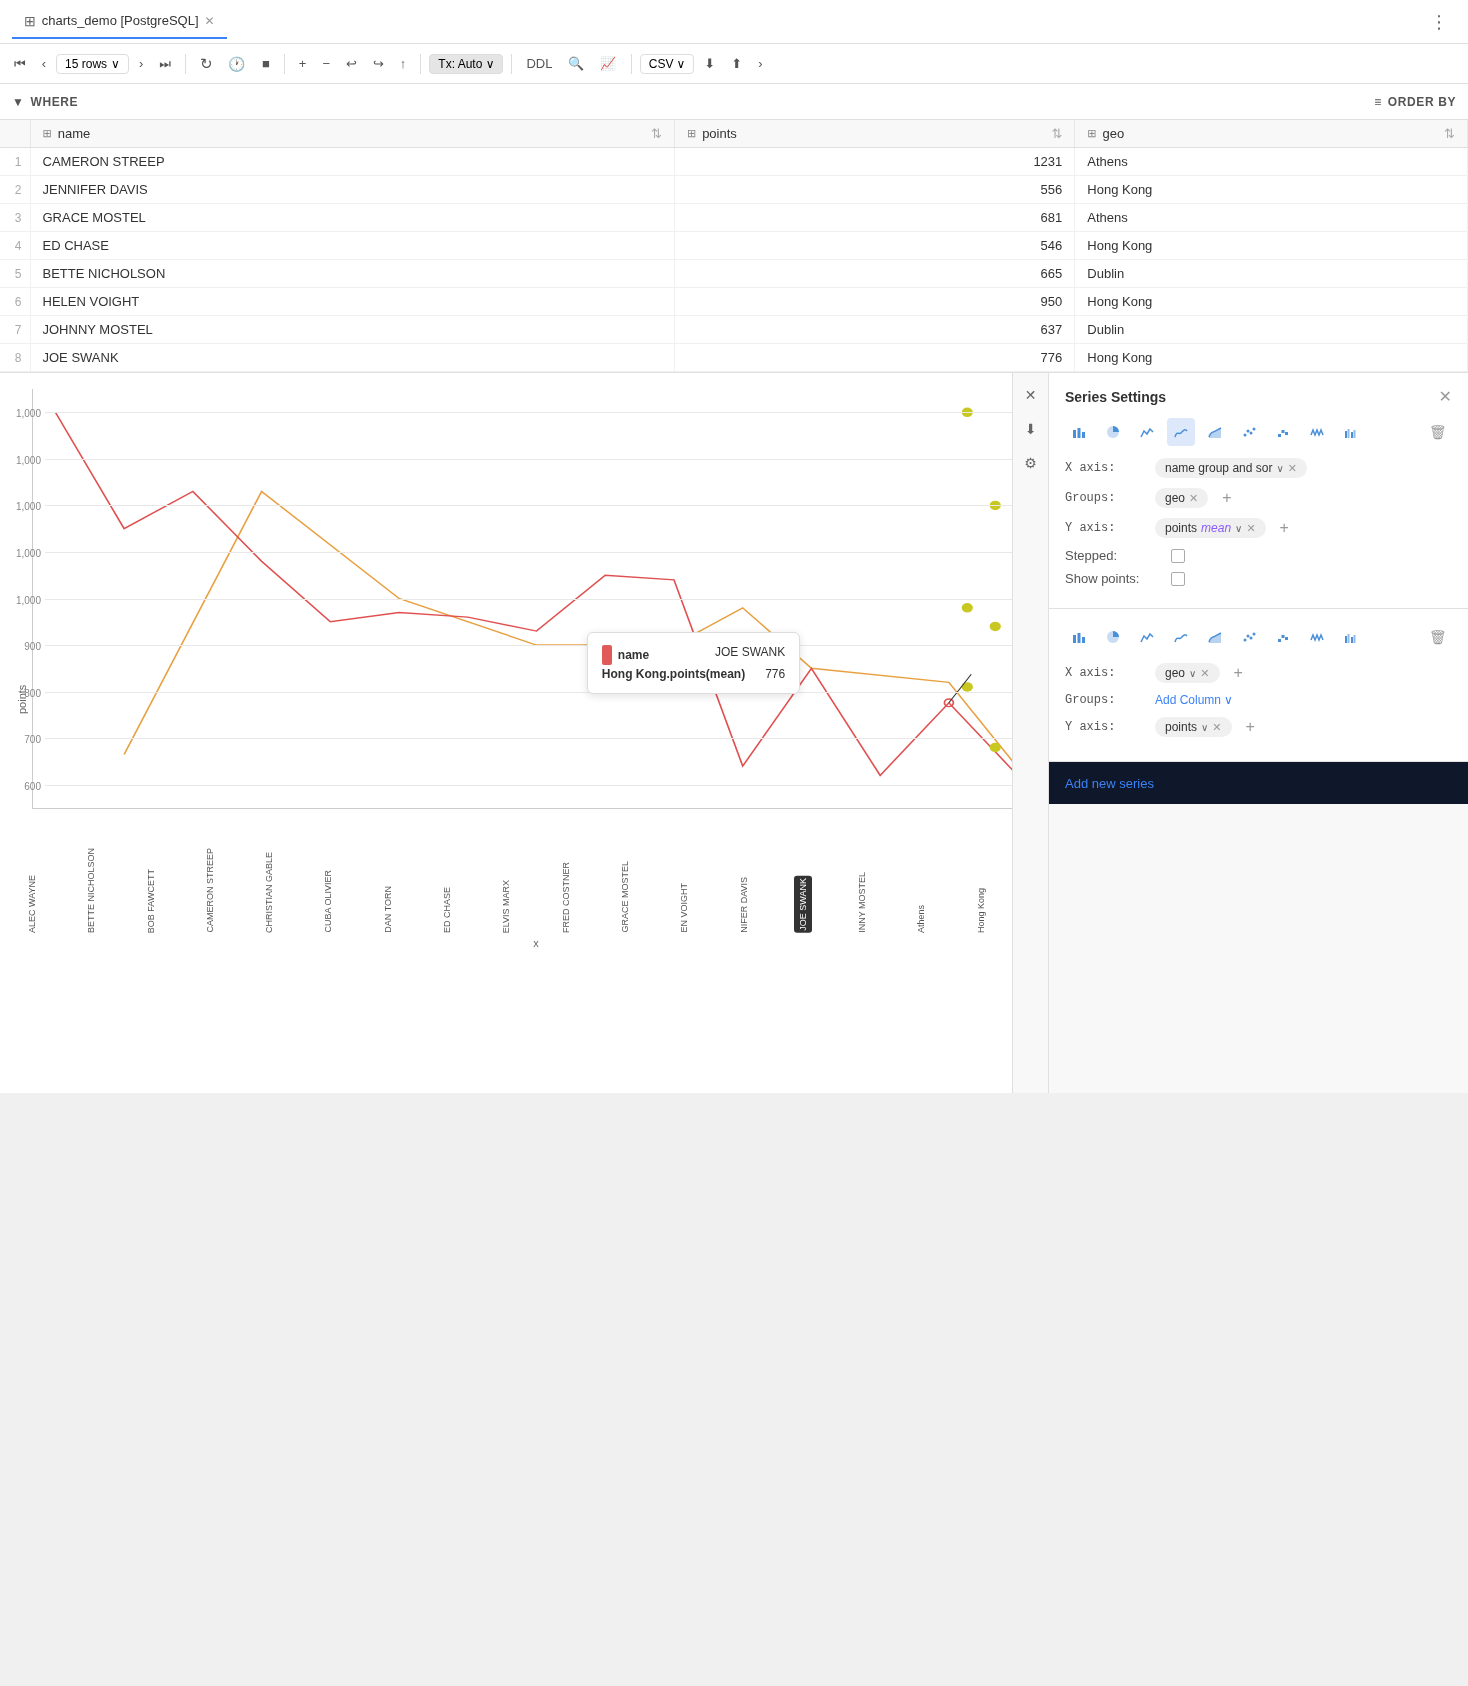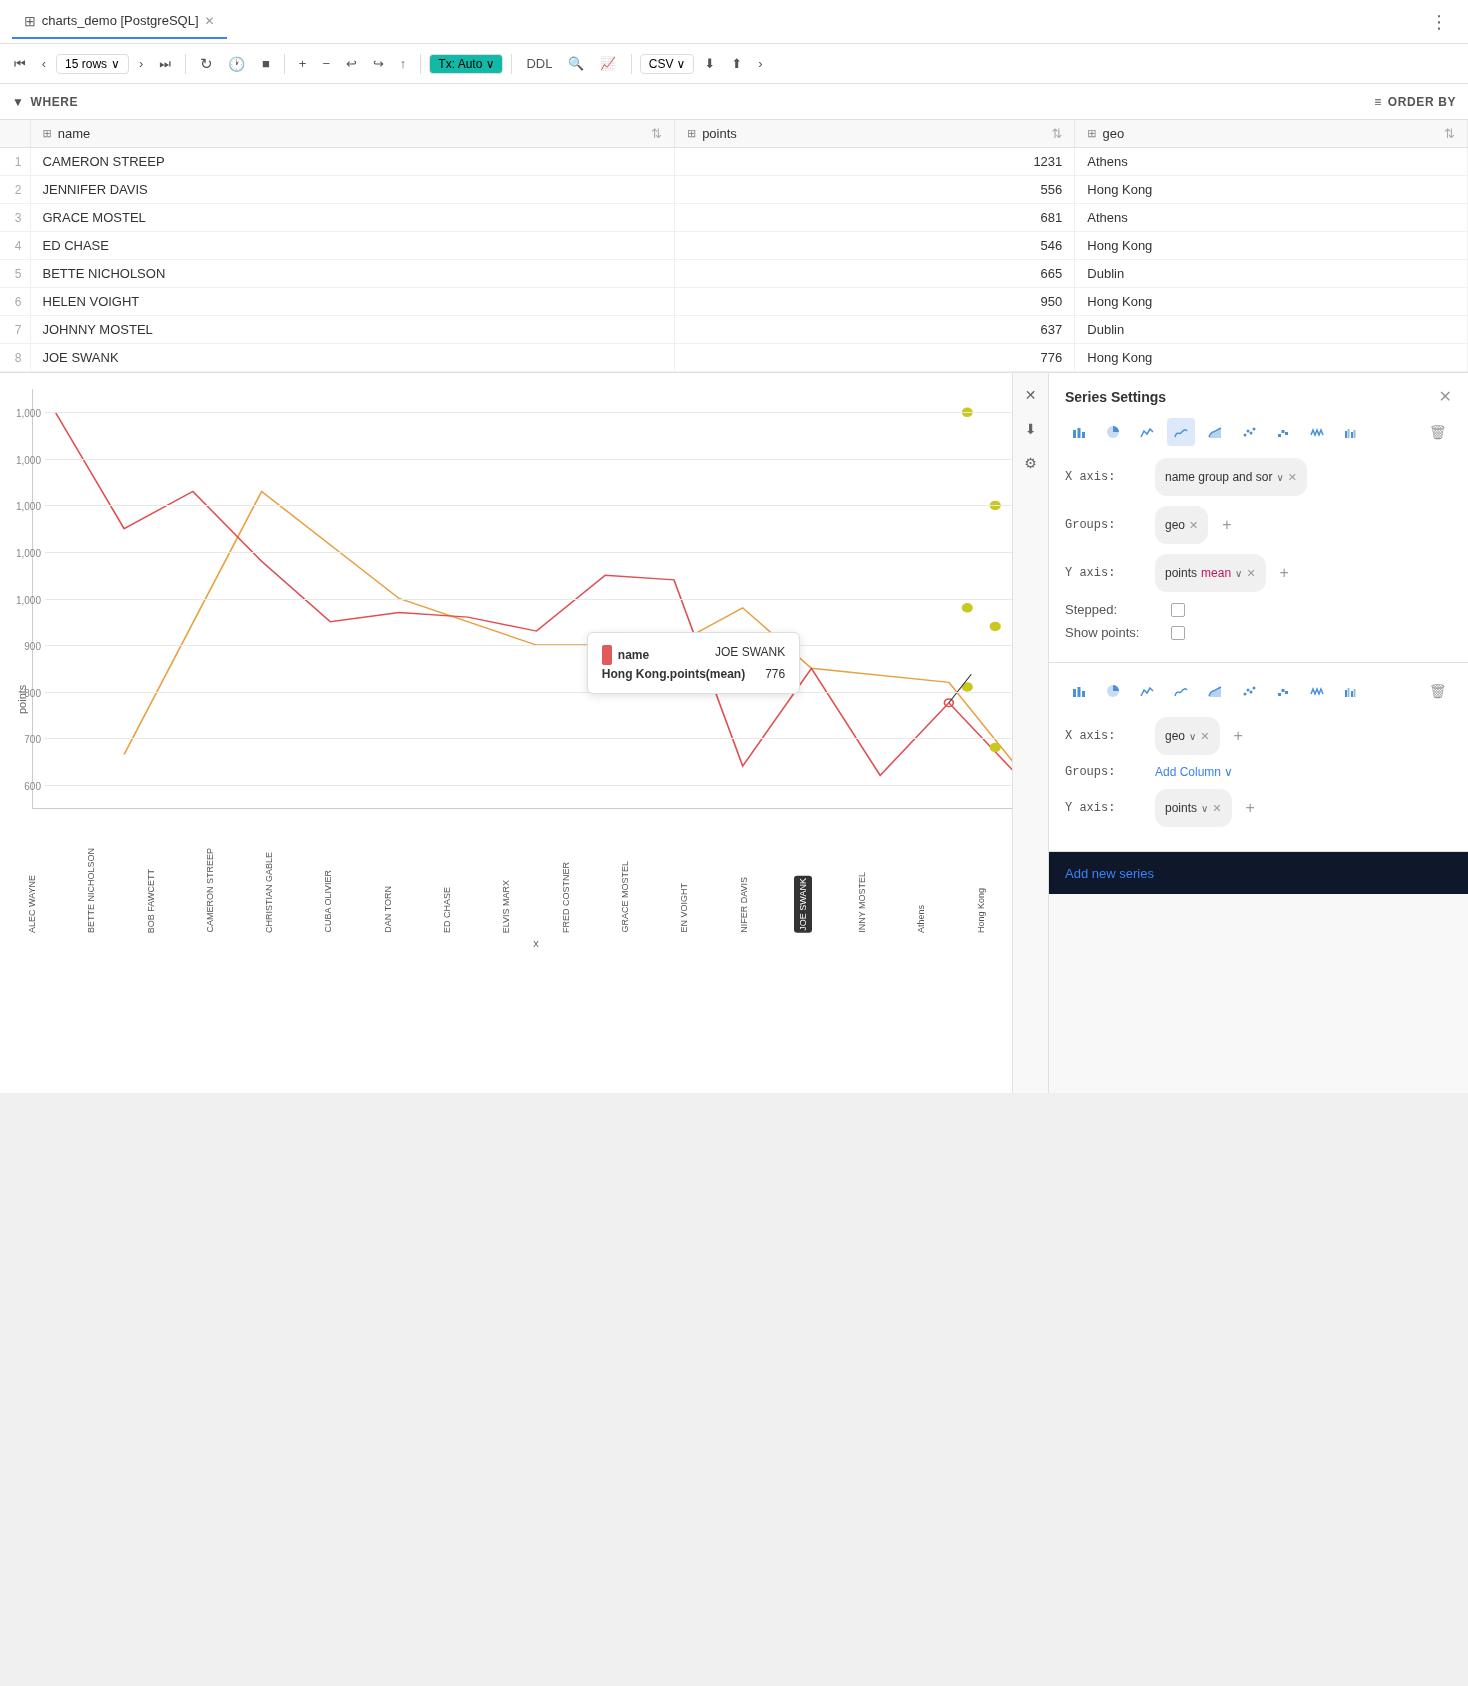--- a/index.html
+++ b/index.html
@@ -34,21 +34,21 @@
       display: flex; align-items: center; gap: 3px;
     }
     .toolbar-divider { width: 1px; height: 20px; background: #ddd; margin: 0 4px; }
     .rows-selector {
       display: flex; align-items: center; gap: 4px;
       border: 1px solid #ddd; border-radius: 4px;
       padding: 2px 8px; font-size: 12px; cursor: pointer; background: #fff;
     }
     .tx-btn {
       border: 1px solid #ddd; border-radius: 4px;
-      padding: 2px 8px; font-size: 12px; background: #14b8a6; cursor: pointer;
+      padding: 2px 8px; font-size: 12px; background: #e5e5e5; cursor: pointer;
     }
     .csv-btn {
       border: 1px solid #ddd; border-radius: 4px;
       padding: 2px 8px; font-size: 12px; background: #fff; cursor: pointer;
       display: flex; align-items: center; gap: 3px;
     }
 
     
     .filter-row {
       background: #fff;
@@ -238,21 +238,21 @@
     .trash-icon { color: #999; margin-left: auto; }
 
     .setting-row {
       display: flex; align-items: center; gap: 10px;
       margin-bottom: 10px;
     }
     .setting-label { font-size: 12px; color: #555; width: 80px; flex-shrink: 0; font-family: Liberation Mono, monospace; }
     .setting-tag {
       display: flex; align-items: center; gap: 4px;
       background: #f0f0f0; border-radius: 12px;
-      padding: 12px 10px; font-size: 12px; color: #333;
+      padding: 3px 10px; font-size: 12px; color: #333;
     }
     .setting-tag .x-btn { color: #999; cursor: pointer; font-size: 11px; }
     .setting-tag .caret { color: #666; font-size: 10px; }
     .add-btn { color: #999; cursor: pointer; font-size: 16px; margin-left: 4px; }
     .add-col-btn {
       color: #3b82f6; font-size: 12px; cursor: pointer;
       display: flex; align-items: center; gap: 3px;
     }
 
     .checkbox-row {
@@ -610,21 +610,21 @@
             <span>geo</span>
             <span class="x-btn">✕</span>
           </div>
           <span class="add-btn">+</span>
         </div>
 
         <div class="setting-row">
           <span class="setting-label">Y axis:</span>
           <div class="setting-tag">
             <span>points</span>
-            <span style="color:#be185d;">mean</span>
+            <span style="color:#8b5cf6;font-style:italic;">mean</span>
             <span class="caret">∨</span>
             <span class="x-btn">✕</span>
           </div>
           <span class="add-btn">+</span>
         </div>
 
         <div class="checkbox-row">
           <span class="checkbox-label">Stepped:</span>
           <div class="checkbox-box"></div>
         </div>

